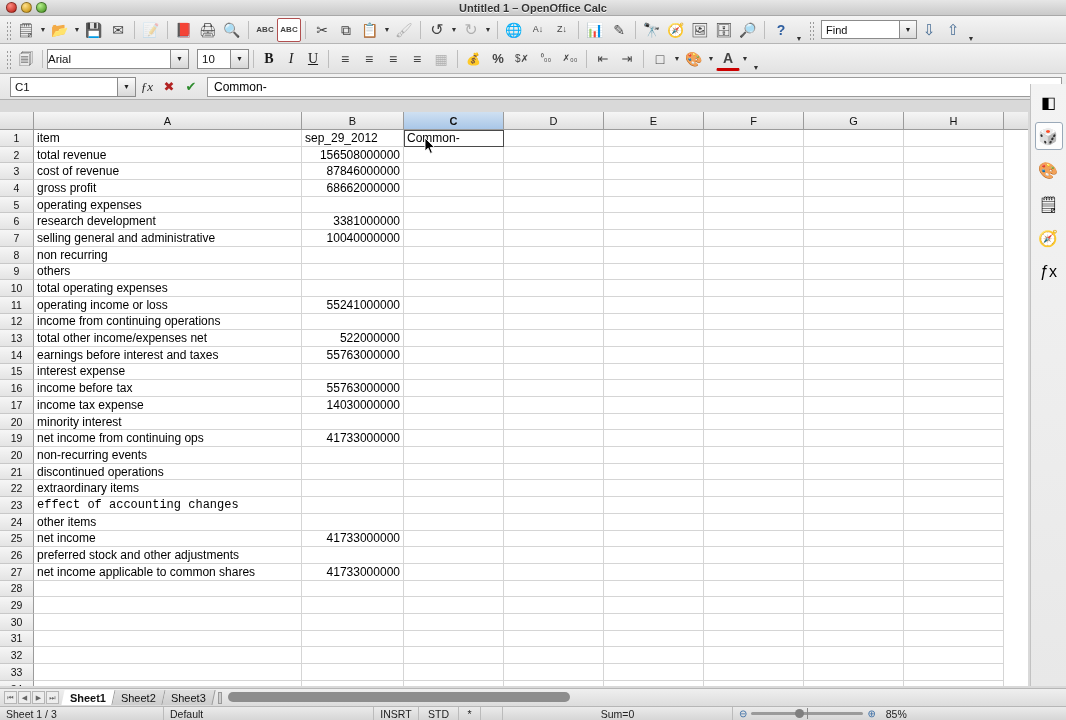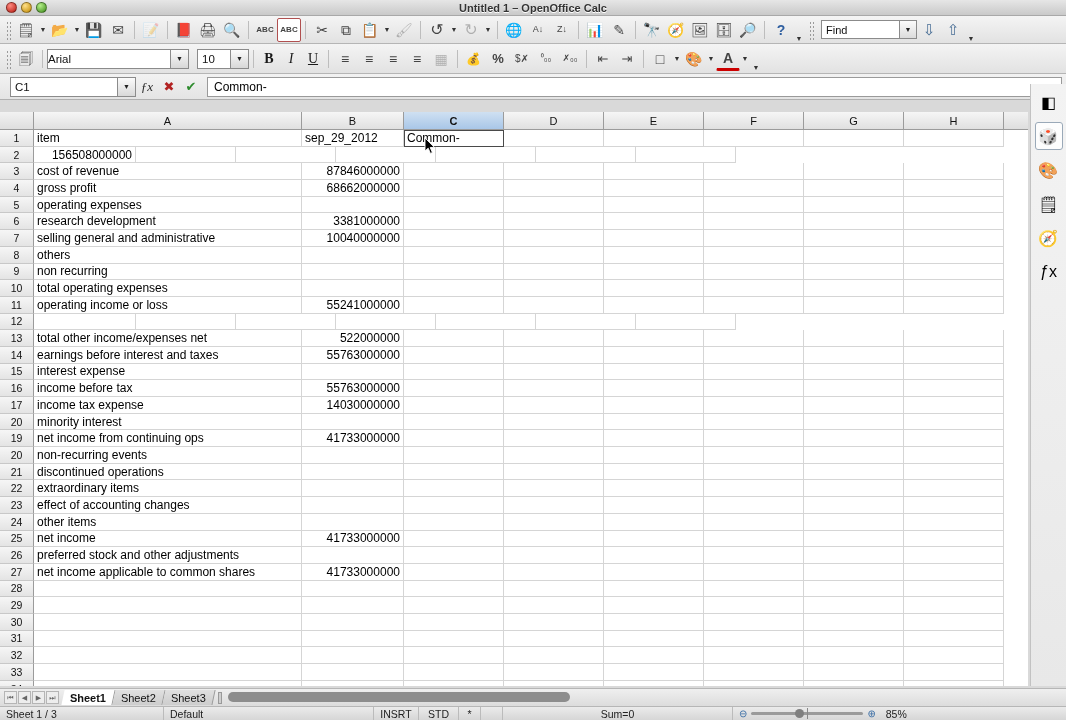--- a/index.html
+++ b/index.html
@@ -450,20 +450,21 @@
             <div class="cell" style="width: 268px;">item</div>
             <div class="cell" style="width: 102px;">sep_29_2012</div>
             <div class="cell edit" style="width: 100px;">Common-</div>
             <div class="cell" style="width: 100px;"></div>
             <div class="cell" style="width: 100px;"></div>
             <div class="cell" style="width: 100px;"></div>
             <div class="cell" style="width: 100px;"></div>
             <div class="cell" style="width: 100px;"></div>
           </div>
           <div class="grid-row">
+            <div class="cell" style="width: 268px;">total revenue</div>
             <div class="cell num" style="width: 102px;">156508000000</div>
             <div class="cell" style="width: 100px;"></div>
             <div class="cell" style="width: 100px;"></div>
             <div class="cell" style="width: 100px;"></div>
             <div class="cell" style="width: 100px;"></div>
             <div class="cell" style="width: 100px;"></div>
             <div class="cell" style="width: 100px;"></div>
           </div>
           <div class="grid-row">
             <div class="cell" style="width: 268px;">cost of revenue</div>
@@ -509,31 +510,31 @@
             <div class="cell" style="width: 268px;">selling general and administrative</div>
             <div class="cell num" style="width: 102px;">10040000000</div>
             <div class="cell" style="width: 100px;"></div>
             <div class="cell" style="width: 100px;"></div>
             <div class="cell" style="width: 100px;"></div>
             <div class="cell" style="width: 100px;"></div>
             <div class="cell" style="width: 100px;"></div>
             <div class="cell" style="width: 100px;"></div>
           </div>
           <div class="grid-row">
+            <div class="cell" style="width: 268px;">non recurring</div>
+            <div class="cell" style="width: 102px;"></div>
+            <div class="cell" style="width: 100px;"></div>
+            <div class="cell" style="width: 100px;"></div>
+            <div class="cell" style="width: 100px;"></div>
+            <div class="cell" style="width: 100px;"></div>
+            <div class="cell" style="width: 100px;"></div>
+            <div class="cell" style="width: 100px;"></div>
+          </div>
+          <div class="grid-row">
             <div class="cell" style="width: 268px;">others</div>
-            <div class="cell" style="width: 102px;"></div>
-            <div class="cell" style="width: 100px;"></div>
-            <div class="cell" style="width: 100px;"></div>
-            <div class="cell" style="width: 100px;"></div>
-            <div class="cell" style="width: 100px;"></div>
-            <div class="cell" style="width: 100px;"></div>
-            <div class="cell" style="width: 100px;"></div>
-          </div>
-          <div class="grid-row">
-            <div class="cell" style="width: 268px;">non recurring</div>
             <div class="cell" style="width: 102px;"></div>
             <div class="cell" style="width: 100px;"></div>
             <div class="cell" style="width: 100px;"></div>
             <div class="cell" style="width: 100px;"></div>
             <div class="cell" style="width: 100px;"></div>
             <div class="cell" style="width: 100px;"></div>
             <div class="cell" style="width: 100px;"></div>
           </div>
           <div class="grid-row">
             <div class="cell" style="width: 268px;">total operating expenses</div>
@@ -549,20 +550,21 @@
             <div class="cell" style="width: 268px;">operating income or loss</div>
             <div class="cell num" style="width: 102px;">55241000000</div>
             <div class="cell" style="width: 100px;"></div>
             <div class="cell" style="width: 100px;"></div>
             <div class="cell" style="width: 100px;"></div>
             <div class="cell" style="width: 100px;"></div>
             <div class="cell" style="width: 100px;"></div>
             <div class="cell" style="width: 100px;"></div>
           </div>
           <div class="grid-row">
+            <div class="cell" style="width: 268px;">income from continuing operations</div>
             <div class="cell" style="width: 102px;"></div>
             <div class="cell" style="width: 100px;"></div>
             <div class="cell" style="width: 100px;"></div>
             <div class="cell" style="width: 100px;"></div>
             <div class="cell" style="width: 100px;"></div>
             <div class="cell" style="width: 100px;"></div>
             <div class="cell" style="width: 100px;"></div>
           </div>
           <div class="grid-row">
             <div class="cell" style="width: 268px;">total other income/expenses net</div>
@@ -658,21 +660,21 @@
             <div class="cell" style="width: 268px;">extraordinary items</div>
             <div class="cell" style="width: 102px;"></div>
             <div class="cell" style="width: 100px;"></div>
             <div class="cell" style="width: 100px;"></div>
             <div class="cell" style="width: 100px;"></div>
             <div class="cell" style="width: 100px;"></div>
             <div class="cell" style="width: 100px;"></div>
             <div class="cell" style="width: 100px;"></div>
           </div>
           <div class="grid-row">
-            <div class="cell" style="width: 268px;">effect of accounting changes</div>
+            <div class="cell" style="width: 268px; font-family: Liberation Mono, monospace;">effect of accounting changes</div>
             <div class="cell" style="width: 102px;"></div>
             <div class="cell" style="width: 100px;"></div>
             <div class="cell" style="width: 100px;"></div>
             <div class="cell" style="width: 100px;"></div>
             <div class="cell" style="width: 100px;"></div>
             <div class="cell" style="width: 100px;"></div>
             <div class="cell" style="width: 100px;"></div>
           </div>
           <div class="grid-row">
             <div class="cell" style="width: 268px;">other items</div>

